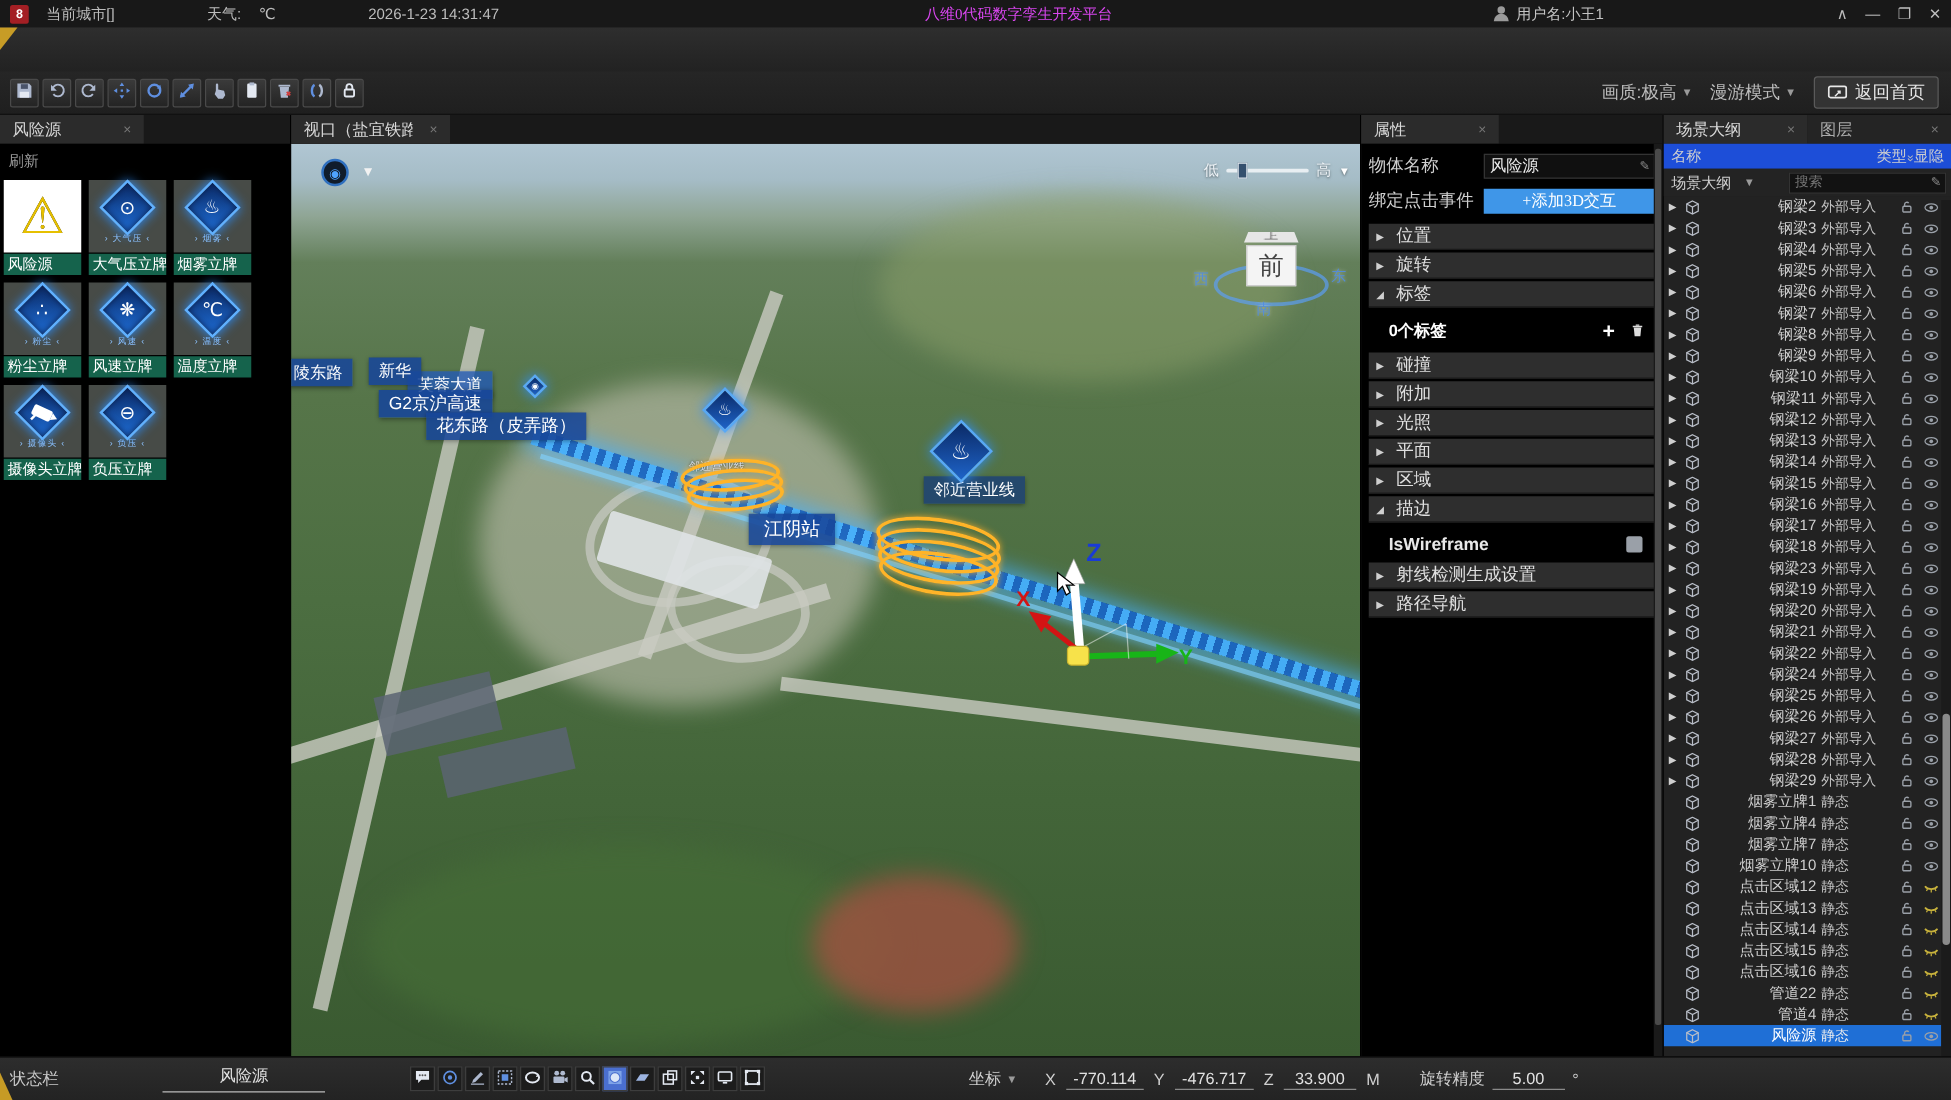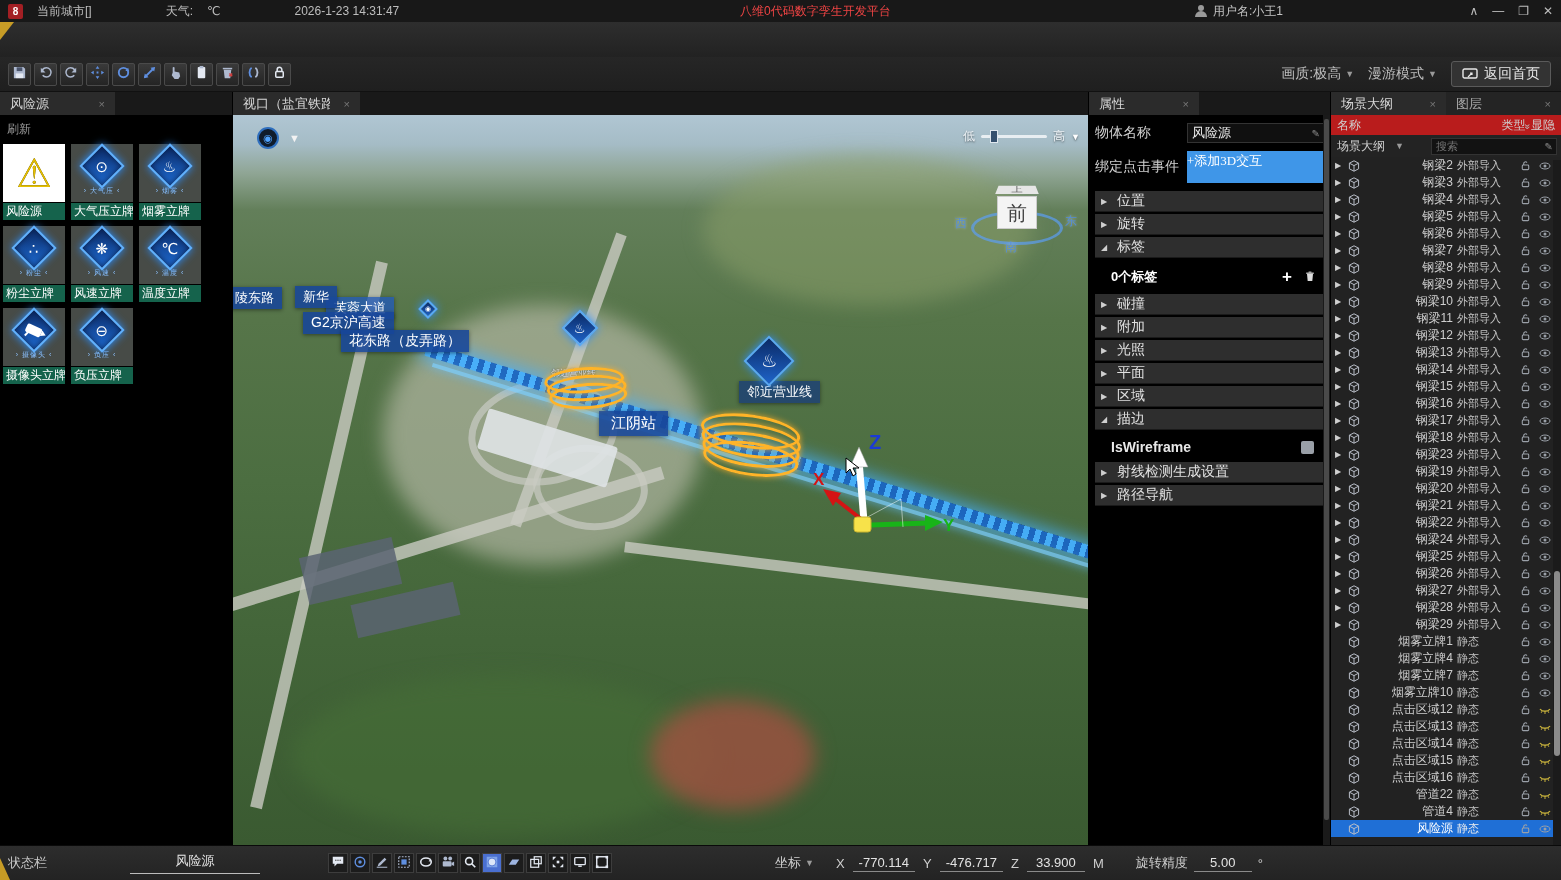--- a/index.html
+++ b/index.html
@@ -3,21 +3,21 @@
 <meta charset="utf-8">
 <style>
   * { margin:0; padding:0; box-sizing:border-box; }
   html,body { width:1561px; height:880px; background:#141414; overflow:hidden;
     font-family:"Liberation Sans","DejaVu Sans",sans-serif; }
   #app { position:relative; width:1561px; height:880px; background:#1c1c1c; color:#cfcfcf; font-size:12px; }
 
   
   .titlebar { height:22px; background:#181818; display:flex; align-items:center; gap:14px; padding:0 8px; color:#bdbdbd; font-size:12px; }
   .logo { width:15px; height:15px; background:#a31f24; border-radius:2px; color:#fff; font-size:10px; display:flex; align-items:center; justify-content:center; font-weight:bold; }
-  .tb-center { position:absolute; left:740px; color:#ef4444; }
+  .tb-center { position:absolute; left:740px; color:#d946ef;font-family:Liberation Serif, serif; }
   .tb-user { position:absolute; left:1195px; display:flex; gap:6px; align-items:center; color:#c4c4c4; }
   .user-ic { width:12px; height:12px; position:relative; }
   .user-ic::before { content:""; position:absolute; left:3px; top:0; width:6px; height:6px; border-radius:50%; background:#9a9a9a; }
   .user-ic::after { content:""; position:absolute; left:0; top:6px; width:12px; height:6px; border-radius:6px 6px 0 0; background:#9a9a9a; }
   .winctl { position:absolute; right:8px; display:flex; gap:14px; color:#bdbdbd; font-size:12px; }
   .winctl span { cursor:default; }
 
   
   .tabbar { height:35px; background:linear-gradient(180deg,#2e2e2e,#222); display:flex; align-items:stretch; padding-left:30px; position:relative; }
   .accent { position:absolute; left:0; top:0; width:0; height:0; border-top:18px solid #d8a826; border-right:14px solid transparent; opacity:.9; }
@@ -90,36 +90,36 @@
   .cursor { position:absolute; left:612px; top:342px; }
   .risk-small { position:absolute; left:318px; top:252px; color:#cfe3ff; font-size:9px; text-shadow:0 0 2px #123; }
 
   
   .props { width:242px; background:#222; border-left:1px solid #000; display:flex; flex-direction:column; position:relative; }
   .props .panel-body { flex:1; padding:8px 6px 0 6px; }
   .prow { display:flex; align-items:center; margin-bottom:8px; gap:8px;font-family:Liberation Serif, serif; }
   .plabel { color:#cfcfcf; font-size:14px; width:84px; }
   .pinput { flex:1; background:#101010; border:1px solid #333; color:#eee; font-size:13px; height:20px; padding:0 4px; position:relative; display:flex; align-items:center; }
   .pencil { position:absolute; right:3px; color:#8a8a8a; font-size:10px; }
-  .bind-btn { flex:1; background:#3f96e8; color:#fff; font-size:13px; height:32px; line-height:20px; }
+  .bind-btn { flex:1; background:#3f96e8; color:#fff; text-align:center; font-size:13px; height:20px; line-height:20px; }
   .psec { height:21px; background:#2e2e2e; border-bottom:1px solid #1a1a1a; display:flex; align-items:center; gap:7px; padding-left:6px; color:#e0e0e0; font-size:14px; margin-bottom:2px; }
   .psec .arr { font-size:8px; color:#cfcfcf; width:9px; }
   .ptags { height:34px; display:flex; align-items:center; padding:0 8px 0 16px; color:#fff; font-size:13px; font-weight:bold; }
   .ptags .sp { flex:1; }
   .ptags .plus { color:#fff; font-size:17px; margin-right:12px; font-weight:bold; }
   .pwire { height:30px; display:flex; align-items:center; padding:0 10px 0 16px; color:#e8e8e8; font-size:14px; font-weight:bold; }
   .pwire .sp { flex:1; }
   .chk { width:13px; height:13px; background:#9aa0a8; border-radius:2px; }
   .vscroll { position:absolute; right:0; top:23px; bottom:0; width:7px; background:#1a1a1a; }
   .vthumb2 { position:absolute; right:1px; width:5px; background:#4a4a4a; border-radius:2px; }
 
   
   .outline { width:231px; background:#222; border-left:1px solid #000; display:flex; flex-direction:column; position:relative; }
   .outline .panel-tabs .ptab { flex:1; }
-  .ohead { height:20px; display:flex; align-items:center; padding:0 6px; color:#cfcfcf; background:#b91c1c; font-size:12px;justify-content:flex-end; }
+  .ohead { height:20px; display:flex; align-items:center; padding:0 6px; color:#cfcfcf; background:#1d4ed8; font-size:12px;justify-content:flex-end; }
   .ohead .sp { flex:1; }
   .chevs { display:inline-block; transform:rotate(90deg); font-size:10px; color:#bbb; letter-spacing:-2px; margin:0 1px; }
   .osearchrow { height:22px; display:flex; align-items:center; gap:4px; padding:0 4px; background:#232323; }
   .odrop { width:92px; display:flex; align-items:center; color:#cfcfcf; font-size:12px; gap:10px; padding-left:2px; }
   .oinput { flex:1; background:#121212; border:1px solid #333; height:17px; color:#ddd; font-size:11px; padding:0 14px 0 4px; position:relative; display:flex; align-items:center; }
   .oinput input { background:transparent; border:0; outline:0; color:#ddd; width:100%; font-size:11px; font-family:inherit; }
   .orows { flex:1; overflow:hidden; position:relative; padding-right:8px; }
   .orow { height:17px; display:flex; align-items:center; gap:4px; padding-left:4px; color:#cfcfcf; font-size:12px; }
   .orow.sel { background:#1f6fd6; color:#fff; }
   .oarrow { width:9px; font-size:8px; color:#cfcfcf; }

